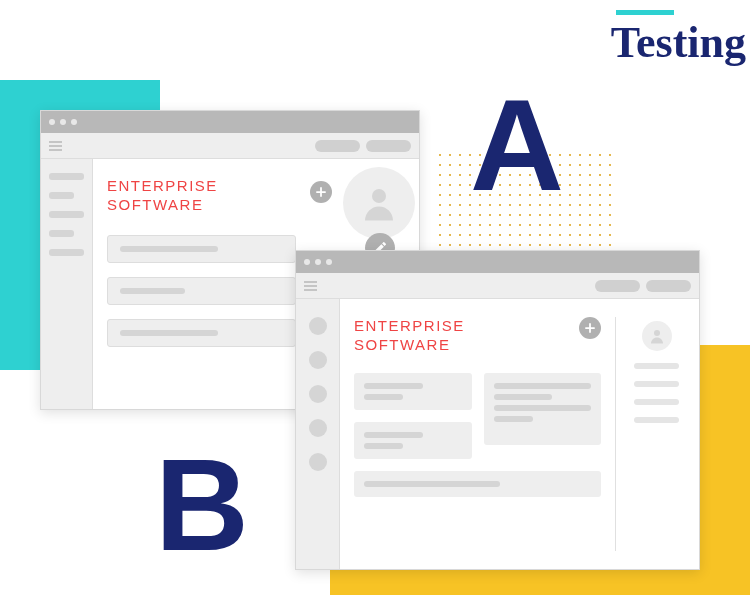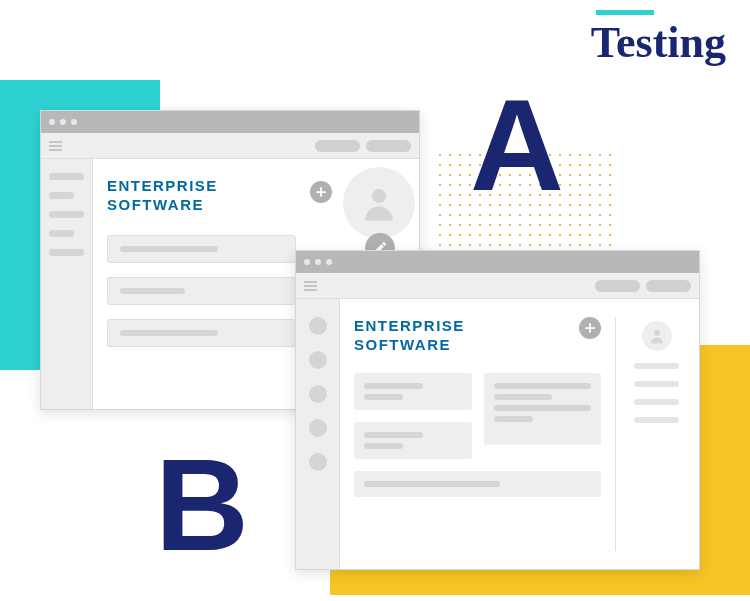--- a/index.html
+++ b/index.html
@@ -36,21 +36,21 @@
       width: 180px;
       height: 110px;
       background-image: radial-gradient(#e6b84d 1.2px, transparent 1.2px);
       background-size: 10px 10px;
     }
     
     
     .testing-wrap {
       position: absolute;
       top: 10px;
-      right: 24px;
+      right: 4px;
     }
     .testing-bar {
       height: 5px;
       width: 58px;
       background: #2ed1d1;
       margin-left: 5px;
       margin-bottom: 2px;
     }
     .testing-text {
       font-size: 44px;
@@ -169,23 +169,23 @@
       padding: 18px 14px;
       display: flex;
       gap: 14px;
     }
     .col-a-left {
       flex: 1;
     }
     .title-a {
       font-family: Arial, sans-serif;
       font-size: 15px;
-      font-weight: bold;
+      font-weight: normal;
       letter-spacing: 1.5px;
-      color: #0369a1;
+      color: #ef4444;
       line-height: 1.25;
     }
     .card-list {
       margin-top: 20px;
       display: flex;
       flex-direction: column;
       gap: 14px;
     }
     .card {
       background: #eeeeee;

